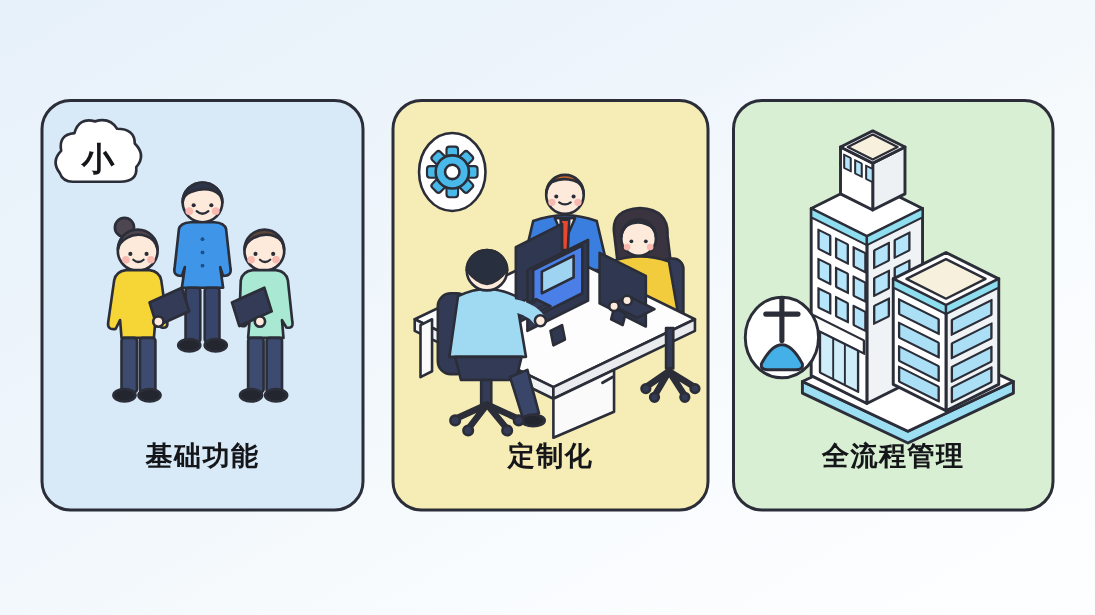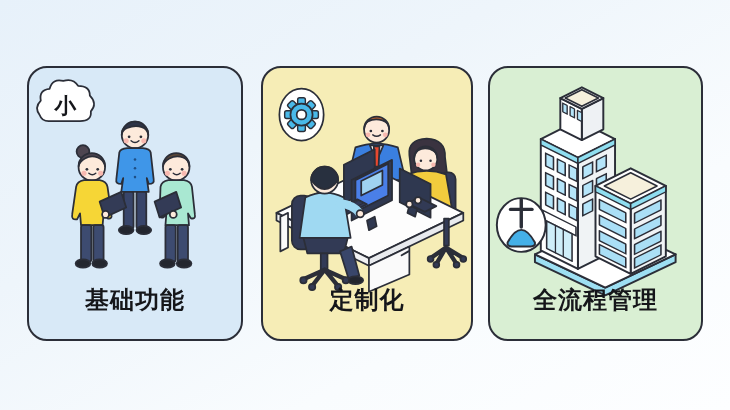--- a/index.html
+++ b/index.html
@@ -12,21 +12,21 @@
   .card{
     position:absolute;top:66px;height:275px;box-sizing:border-box;
     border:2px solid #2b2e38;border-radius:20px;
   }
   .card-blue{left:27px;width:216px;background:#d8e9f7;}
   .card-yellow{left:261px;width:212px;background:#f6edb6;}
   .card-green{left:488px;width:215px;background:#d9efd3;}
   .illus{position:absolute;left:0;top:0;width:100%;height:230px;display:block;}
   .card-label{
     position:absolute;left:0;right:0;bottom:23px;text-align:center;
-    font-size:24px;font-weight:bold;color:#15161a;letter-spacing:1px;
+    font-size:18px;font-weight:bold;color:#15161a;letter-spacing:1px;
   }
 </style>
 </head>
 <body>
 
 <div class="stage">
 
   <div class="card card-blue">
     <svg class="illus" viewBox="0 0 216 230">
       <g stroke="#2b2e38" stroke-width="1.8" stroke-linejoin="round" stroke-linecap="round">

